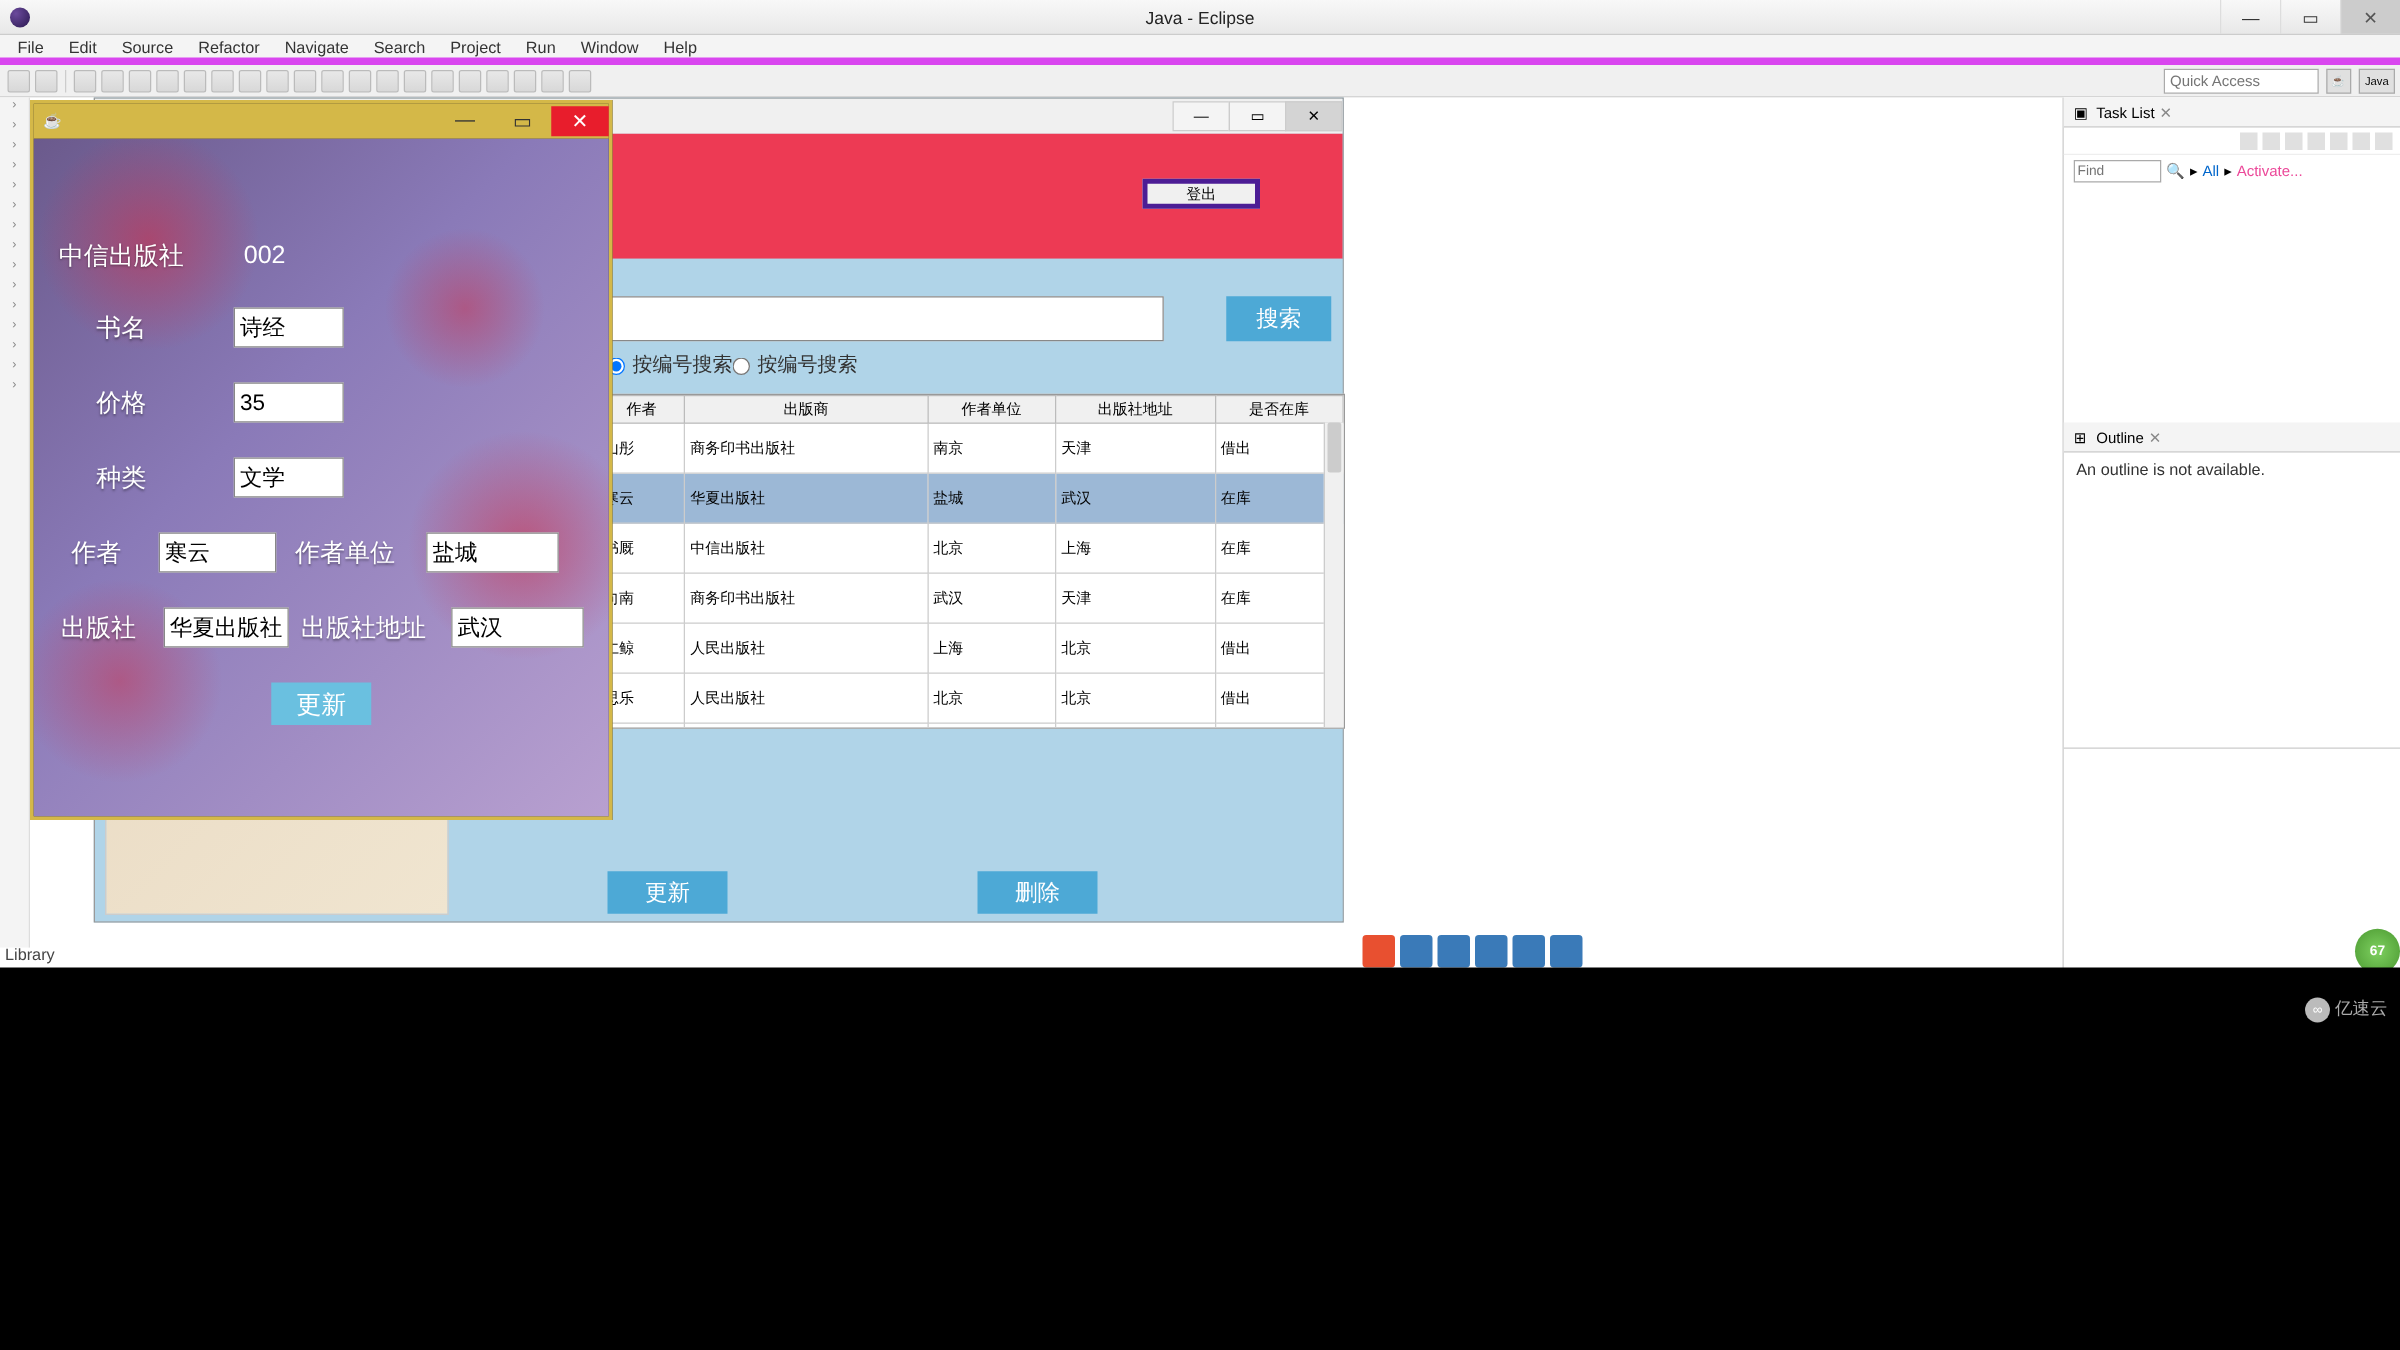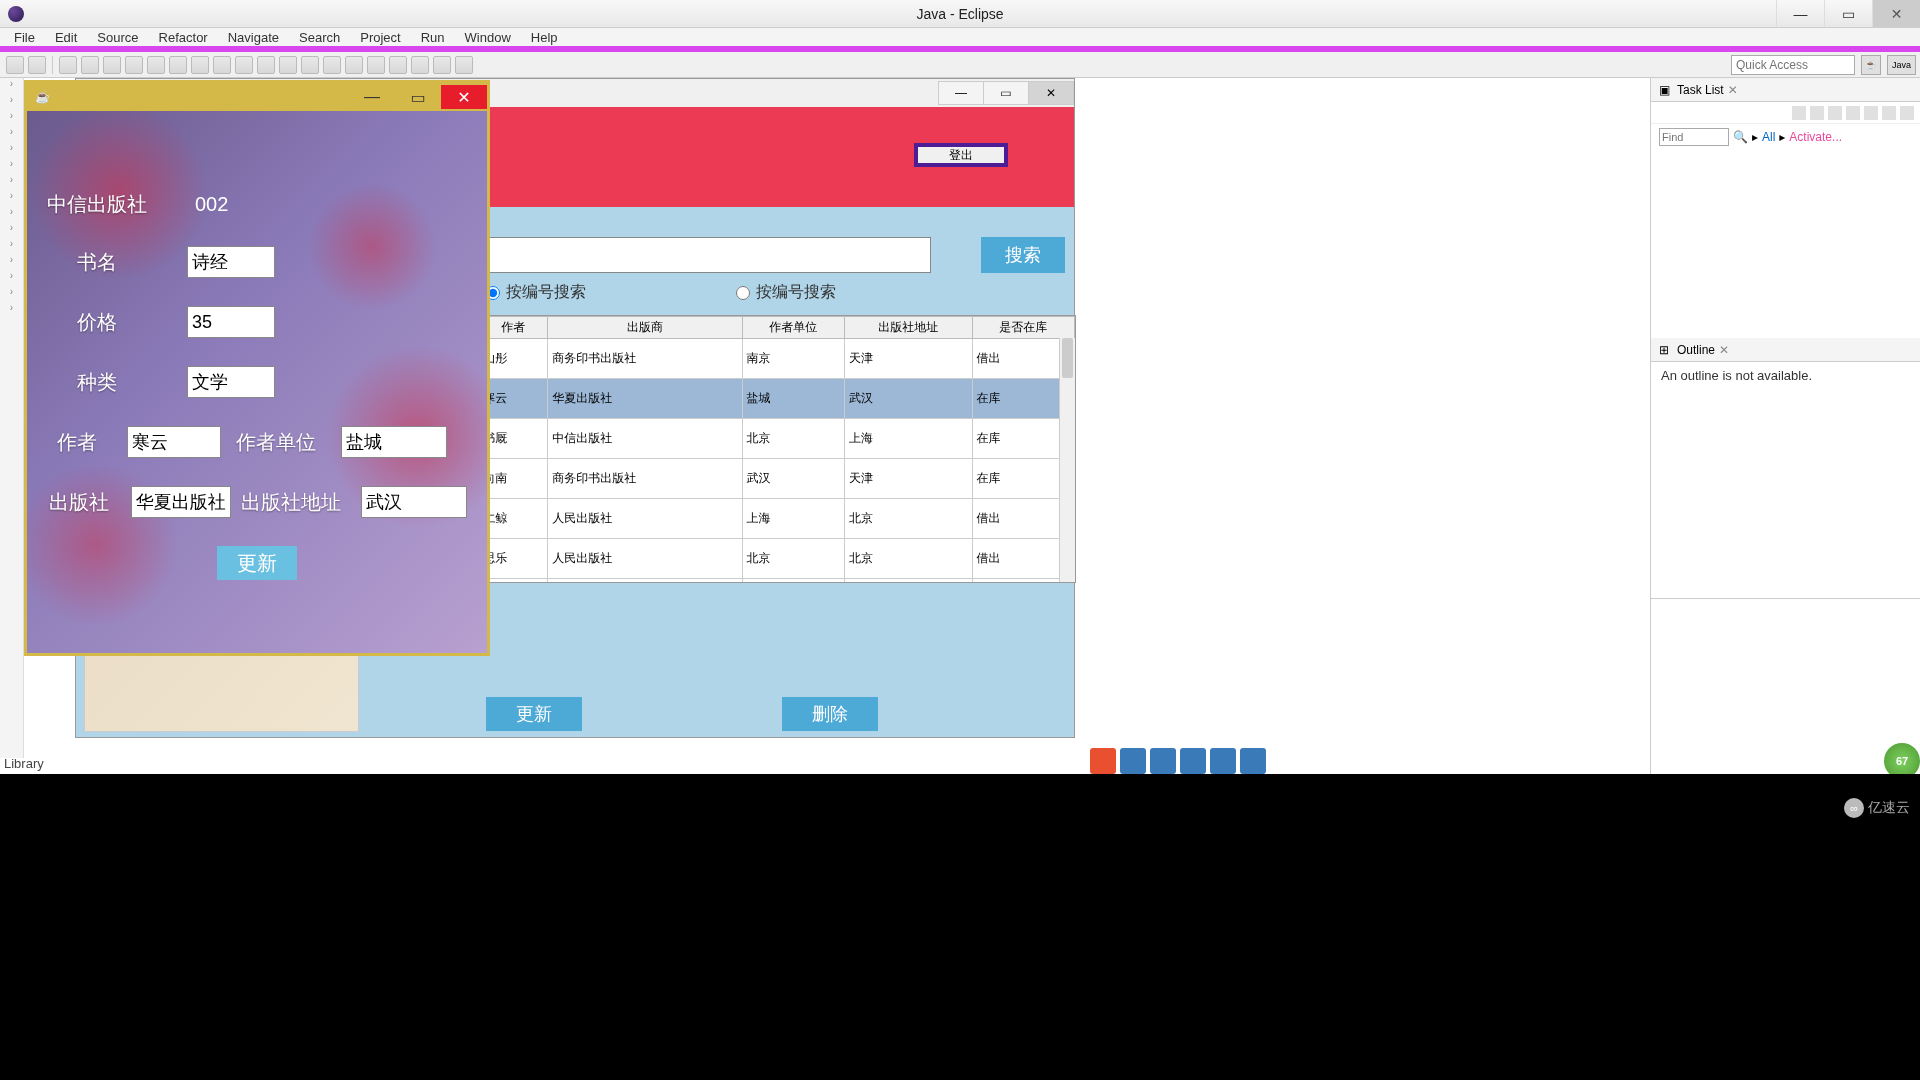--- a/index.html
+++ b/index.html
@@ -43,21 +43,21 @@
 .app-body { position: absolute; top: 128px; left: 0; right: 0; bottom: 0; background: #b0d4e8; }
 
 
 .photo-panel { position: absolute; left: 8px; top: 130px; width: 275px; height: 395px; background: linear-gradient(135deg, #e8d8c0, #f0e5d0); border: 1px solid #ccc; }
 
 
 .search-row { position: absolute; left: 280px; top: 30px; display: flex; align-items: center; }
 .search-input { width: 575px; height: 36px; border: 1px solid #888; background: #fff; font-size: 14px; padding: 0 8px; }
 .search-btn { margin-left: 50px; width: 84px; height: 36px; background: #4da9d6; color: #fff; border: none; font-size: 18px; cursor: pointer; }
 
-.radio-row { position: absolute; left: 410px; top: 75px; display: flex; gap: 150px; font-size: 16px; color: #333; }
+.radio-row { position: absolute; left: 410px; top: 75px; display: flex; font-size: 16px; color: #333; }
 .radio-row label { display: flex; align-items: center; gap: 6px; cursor: pointer; }
 .radio-row input[type=radio] { width: 14px; height: 14px; }
 
 
 .data-table-wrap { position: absolute; left: 280px; top: 108px; width: 720px; height: 268px; border: 1px solid #999; overflow: hidden; background: #fff; }
 .data-table { width: 100%; border-collapse: collapse; font-size: 12px; }
 .data-table th { background: #f0f0f0; border: 1px solid #bbb; height: 22px; font-weight: normal; text-align: center; }
 .data-table td { border: 1px solid #ccc; height: 40px; padding: 0 4px; text-align: left; font-size: 12px; }
 .data-table tr.selected td { background: #9cb8d6; }
 .scroll-track { position: absolute; right: 0; top: 22px; bottom: 0; width: 16px; background: #f0f0f0; border-left: 1px solid #ccc; }

